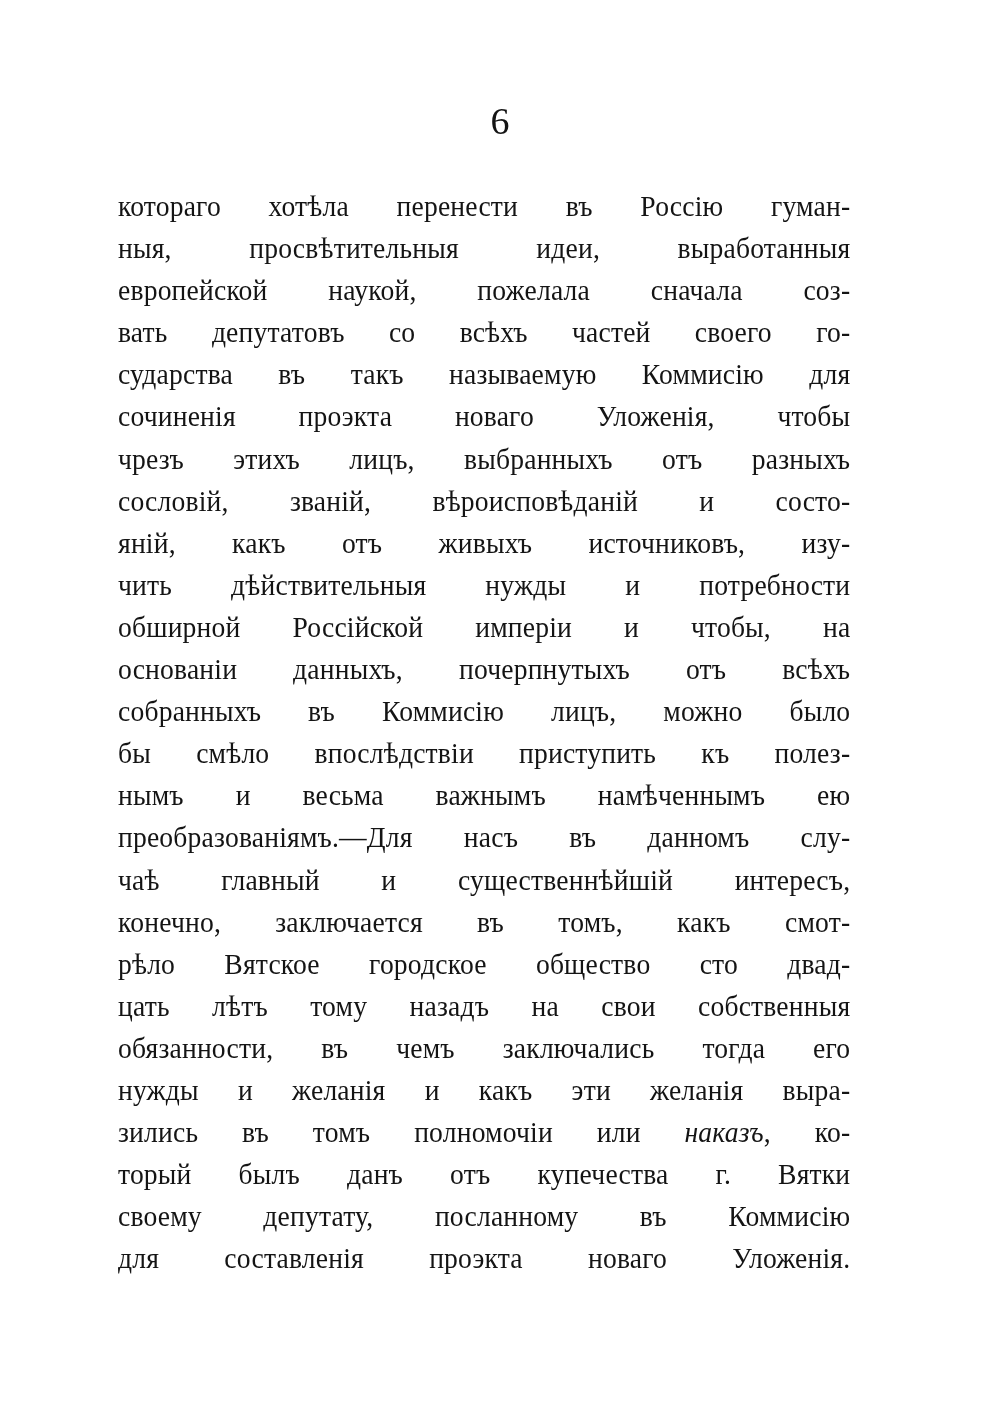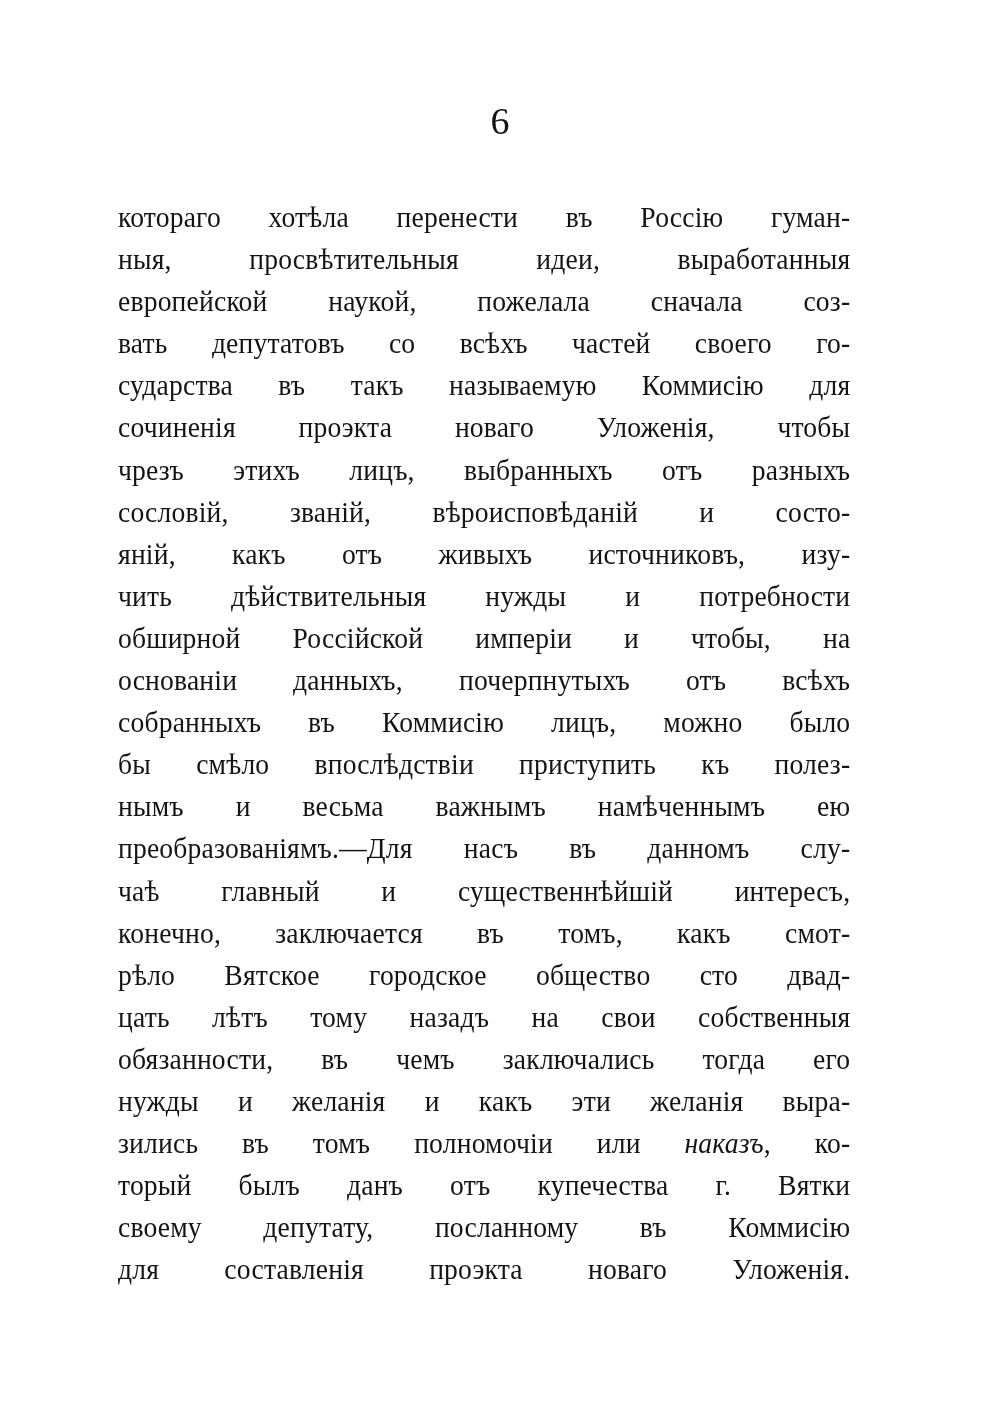--- a/index.html
+++ b/index.html
@@ -20,21 +20,21 @@
     top: 96px;
     left: 0;
     width: 1000px;
     text-align: center;
     font-size: 38px;
     line-height: 50px;
     font-family: "Liberation Serif", serif;
   }
   .text-block {
     position: absolute;
-    top: 196px;
+    top: 185px;
     left: 118px;
     width: 732px;
   }
   .line {
     height: 42.1px;
     line-height: 42px;
     font-size: 30px;
     text-align: justify;
     text-align-last: justify;
     white-space: nowrap;

